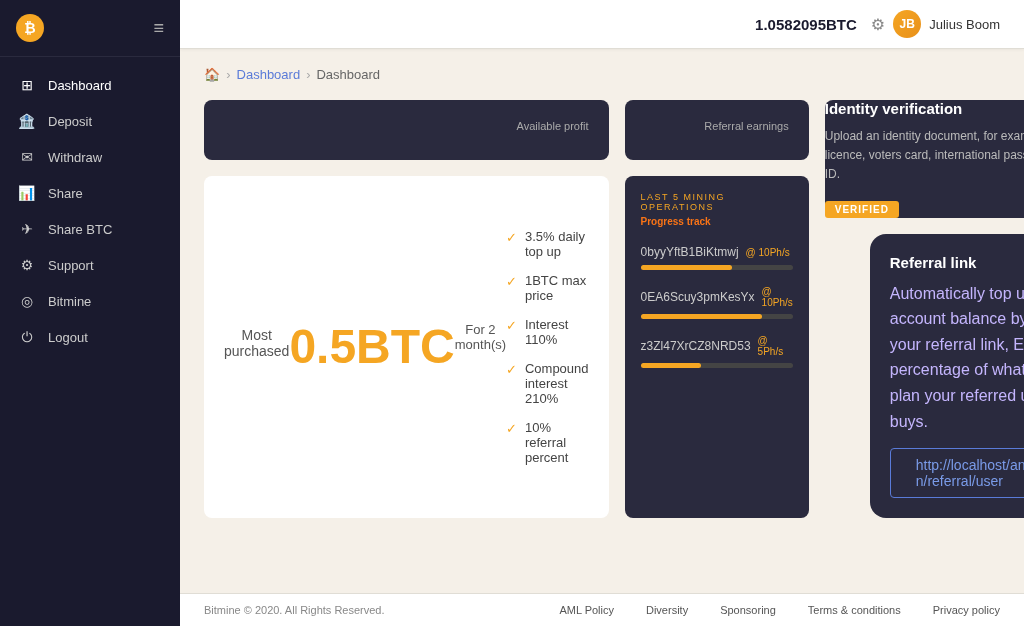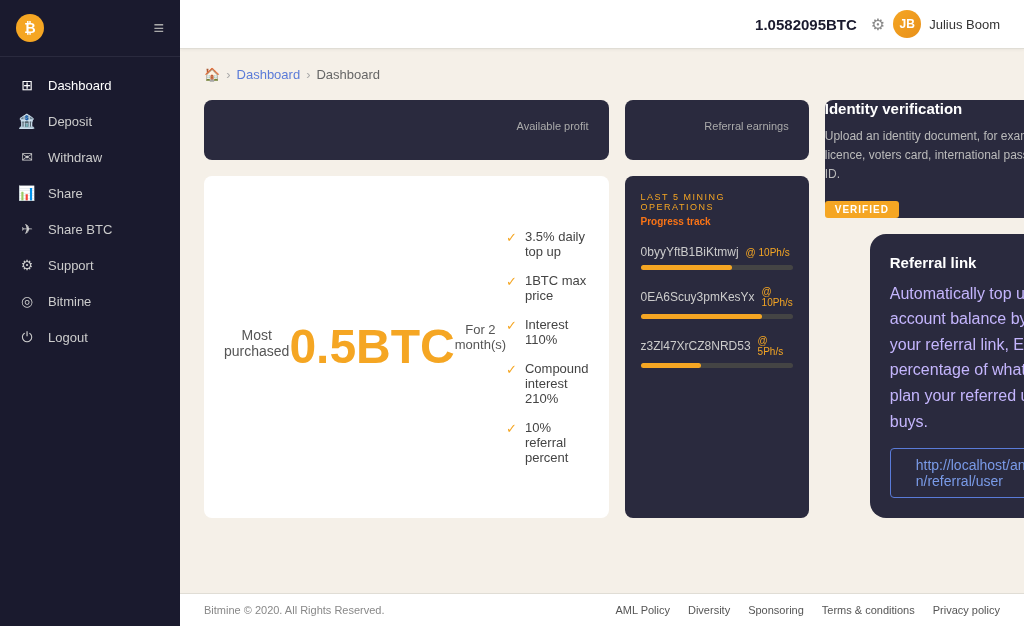--- a/index.html
+++ b/index.html
@@ -188,21 +188,21 @@
       background: #fff;
       border-top: 1px solid #e0ddd5;
       padding: 10px 24px;
       display: flex;
       justify-content: space-between;
       align-items: center;
       font-size: 11px;
       color: #888;
       flex-shrink: 0;
     }
-    .footer-links { display: flex; gap: 18px; }
+    .footer-links { display: flex; gap: 32px; }
     .footer-link { color: #555; text-decoration: none; cursor: pointer; }
   </style>
 </head>
 <body>
 
 <div class="app-wrapper">
 
   <div class="sidebar">
     <div class="sidebar-logo">
       <div class="logo-circle">

